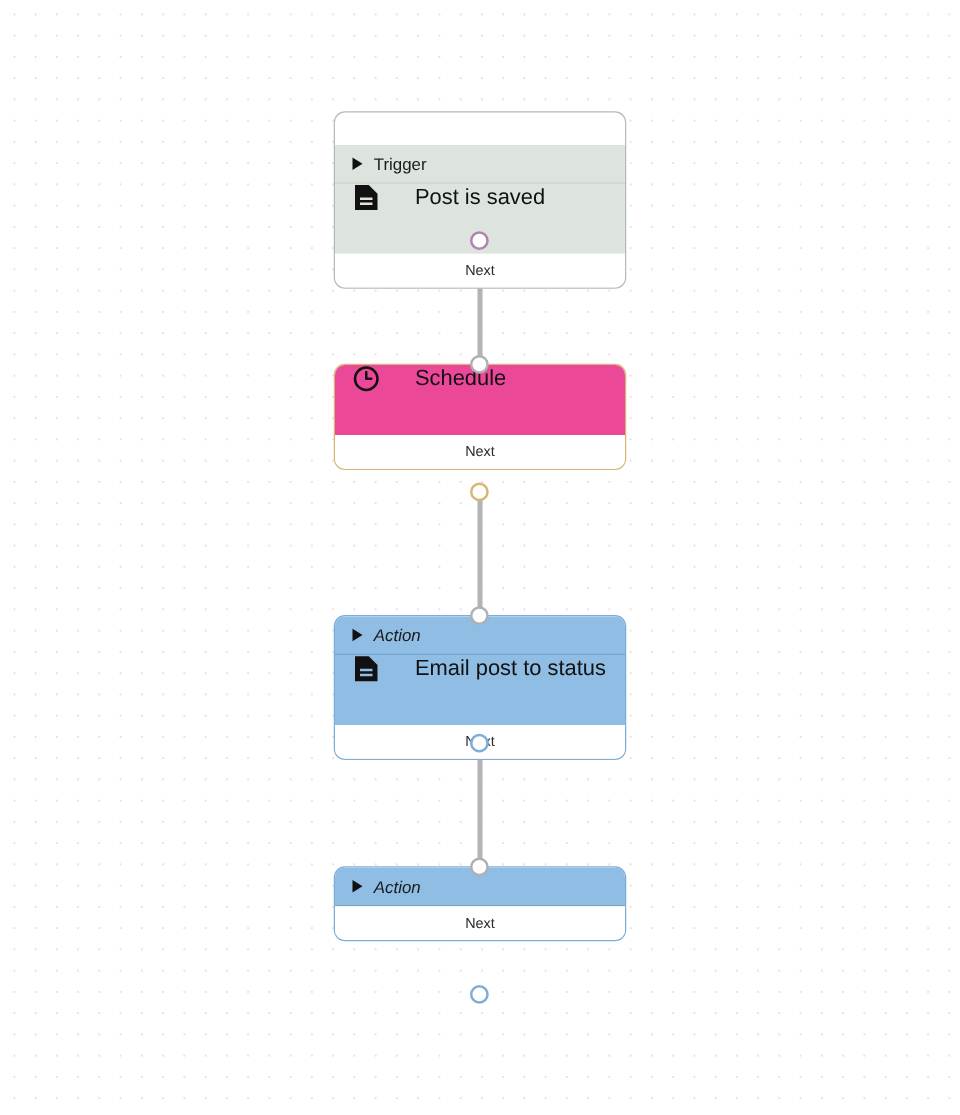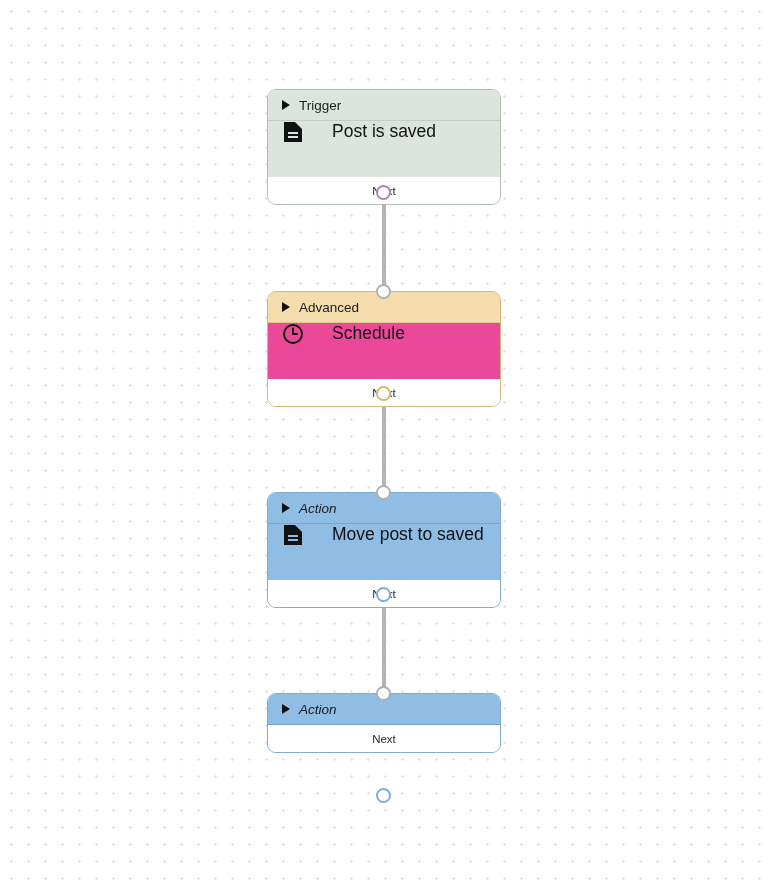--- a/index.html
+++ b/index.html
@@ -105,21 +105,21 @@
     display: flex;
     align-items: center;
     justify-content: center;
     font-size: 11.5px;
     color: #2b2b2b;
     box-sizing: border-box;
   }
 
   
   .node.trigger  { border: 1.5px solid #b2bdb4; }
-  .node.trigger  .node-header { background: #dde4dd; border-bottom: 1px solid #c4cdc5; }
+  .node.trigger  .node-header { background: #dde4dd; border-bottom: 1px solid #c4cdc5; margin-top: 26px; }
   .node.trigger  .node-body   { background: #dde4dd; }
 
   .node.advanced { border: 1.5px solid #d8b678; }
   .node.advanced .node-header { background: #f5dcad; border-bottom: 1px solid #e3c68f; }
   .node.advanced .node-body   { background: #ec4899; }
 
   .node.action   { border: 1.5px solid #7eaed8; }
   .node.action   .node-header { background: #8fbde4; border-bottom: 1px solid #74a6cf; font-style: italic; }
   .node.action   .node-body   { background: #8fbde4; }
 </style>
@@ -147,24 +147,20 @@
       </span>
       <span class="node-title">Post is saved</span>
     </div>
     <div class="node-footer">
       <span>Next</span>
     </div>
   </div>
   <div class="port plum" style="left:376px; top:185px;"></div>
 
   <div class="node advanced" style="left:267px; top:291px;">
-    <div class="node-header">
-      <span class="caret"></span>
-      <span>Advanced</span>
-    </div>
     <div class="node-body">
       <span class="glyph">
         <svg width="22" height="22" viewBox="0 0 22 22">
           <circle cx="11" cy="11" r="9" fill="none" stroke="#111111" stroke-width="2"></circle>
           <path d="M11 5.5 V11 H15" fill="none" stroke="#111111" stroke-width="2" stroke-linecap="round" stroke-linejoin="round"></path>
         </svg>
       </span>
       <span class="node-title">Schedule</span>
     </div>
     <div class="node-footer">
@@ -180,21 +176,21 @@
       <span>Action</span>
     </div>
     <div class="node-body">
       <span class="glyph">
         <svg width="20" height="22" viewBox="0 0 20 22">
           <path d="M1 1 h11 l7 7 v13 H1 Z" fill="#111111"></path>
           <rect x="5" y="11" width="10" height="2" fill="#8fbde4"></rect>
           <rect x="5" y="15" width="10" height="2" fill="#8fbde4"></rect>
         </svg>
       </span>
-      <span class="node-title">Move post to saved</span>
+      <span class="node-title">Email post to status</span>
     </div>
     <div class="node-footer">
       <span>Next</span>
     </div>
   </div>
   <div class="port gray" style="left:376px; top:485px;"></div>
   <div class="port blue" style="left:376px; top:587px;"></div>
 
   <div class="node action" style="left:267px; top:693px;">
     <div class="node-header">

